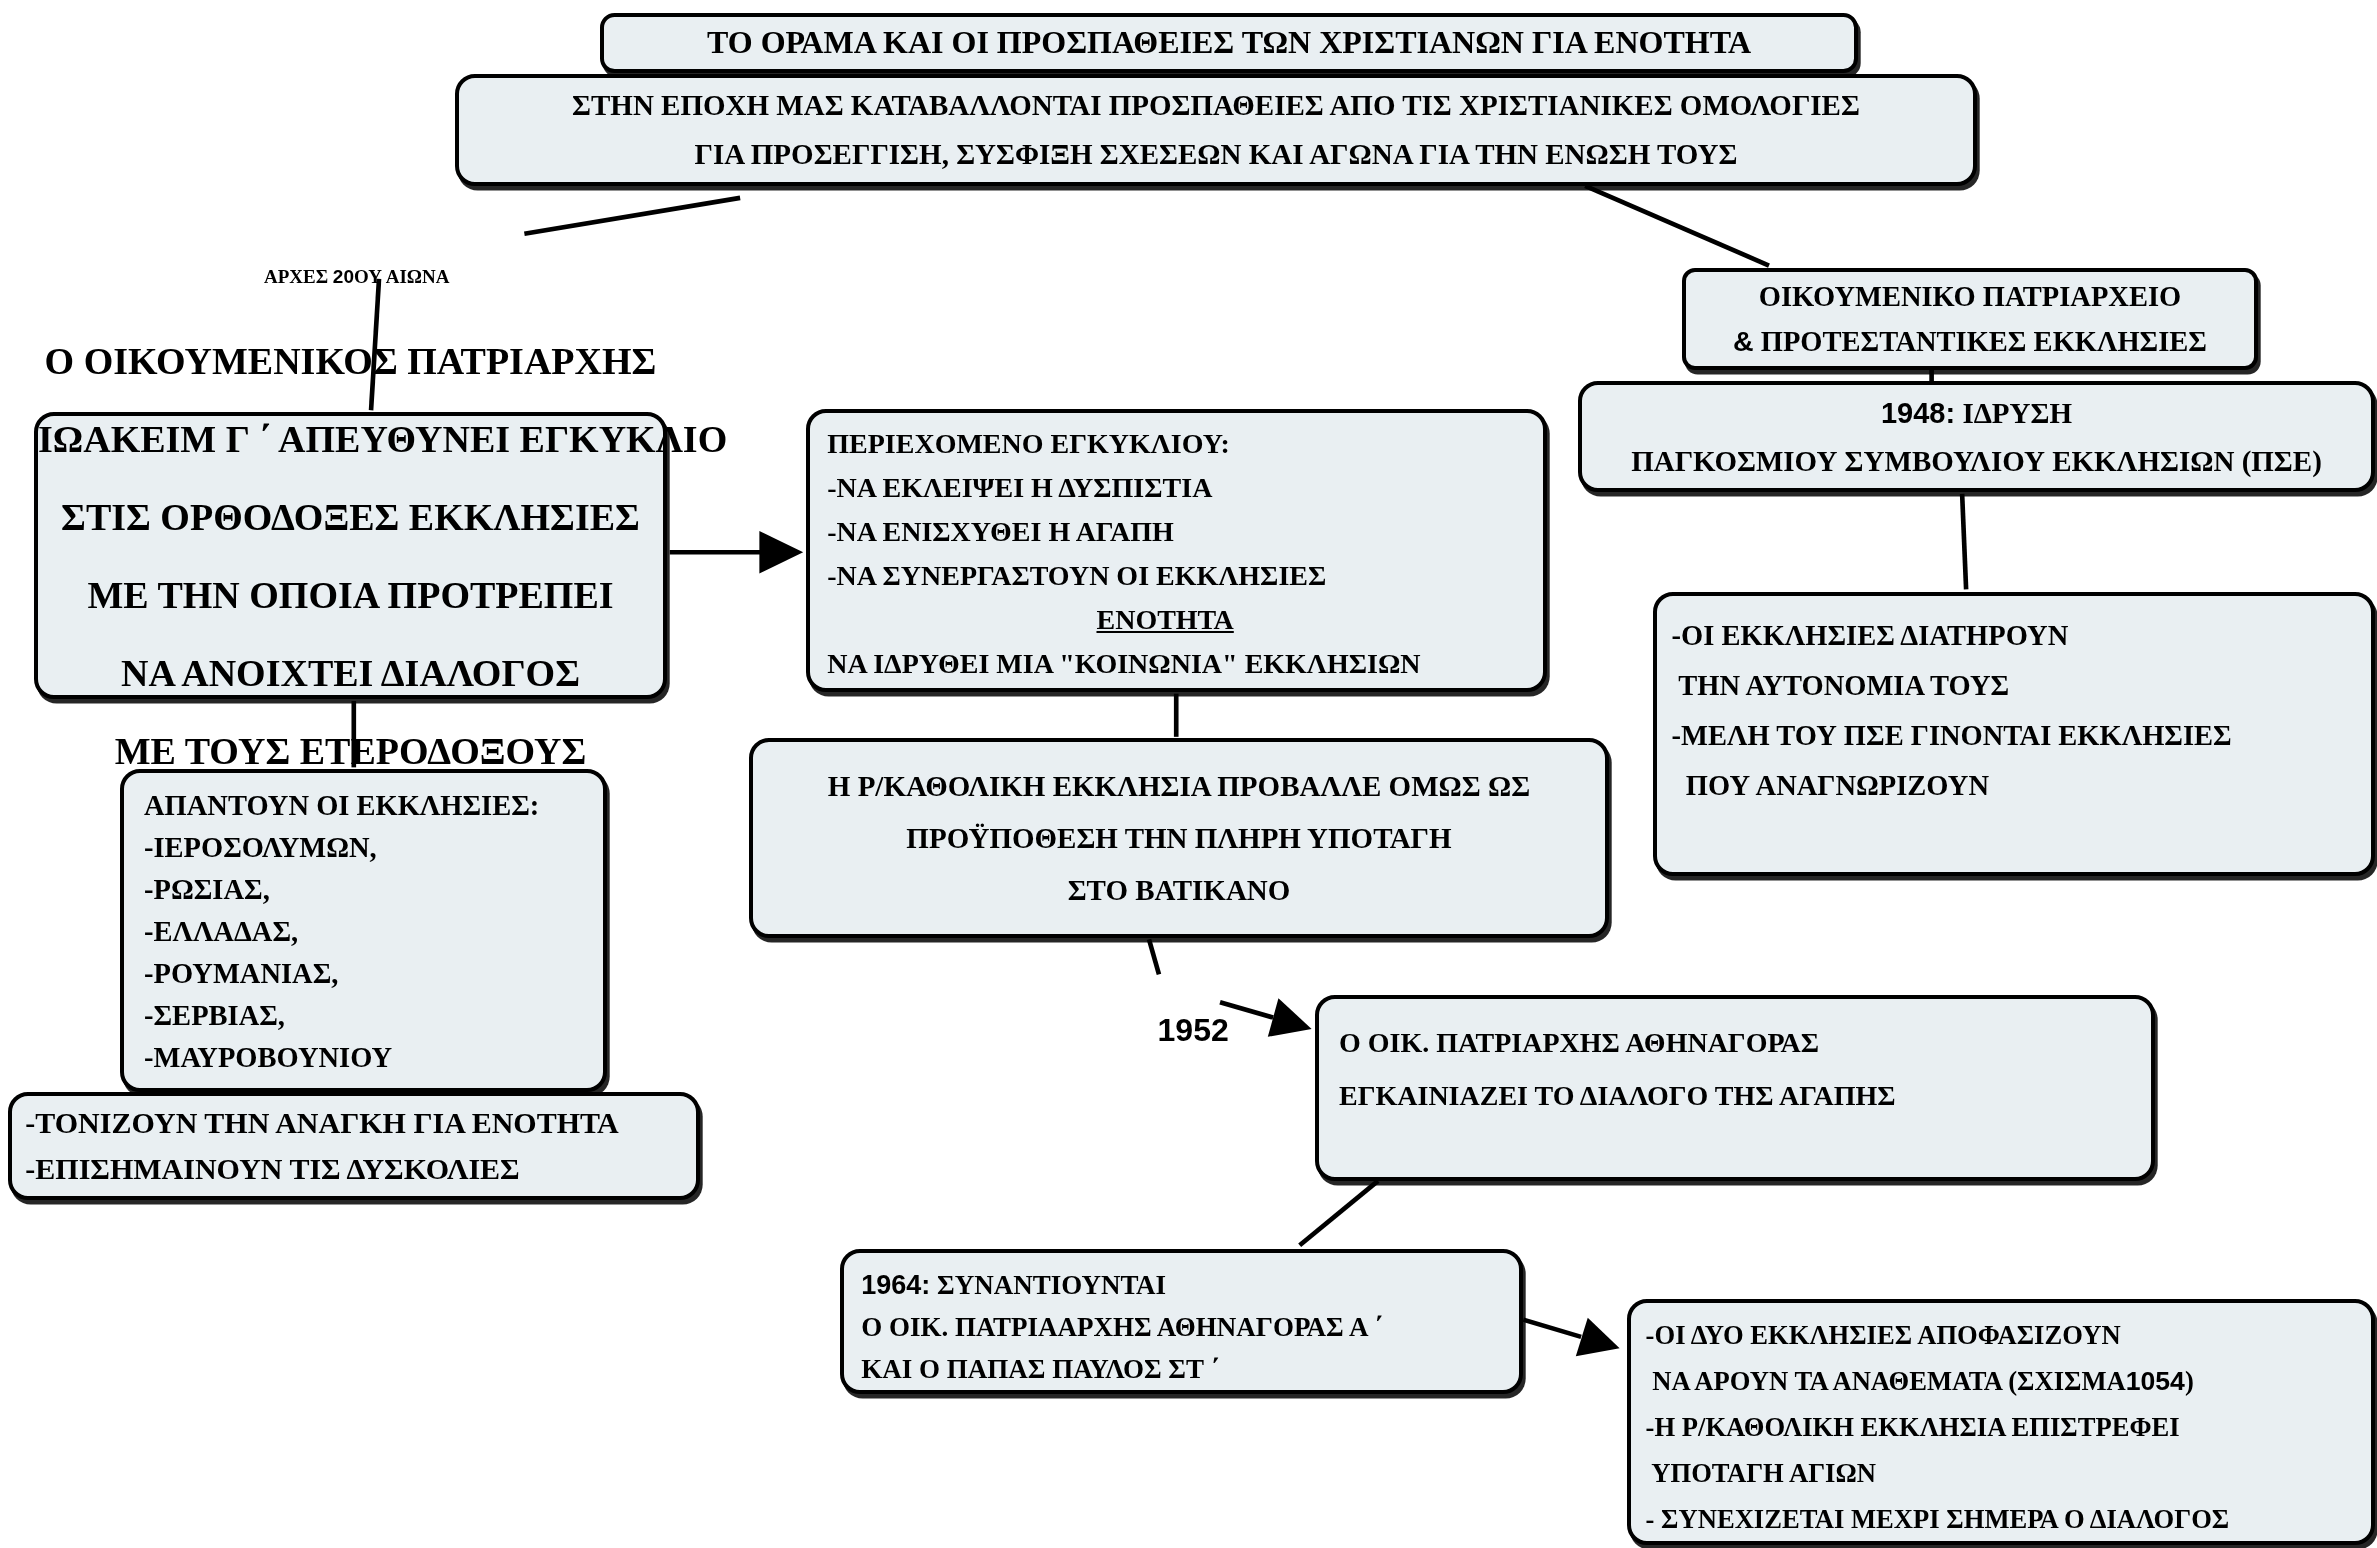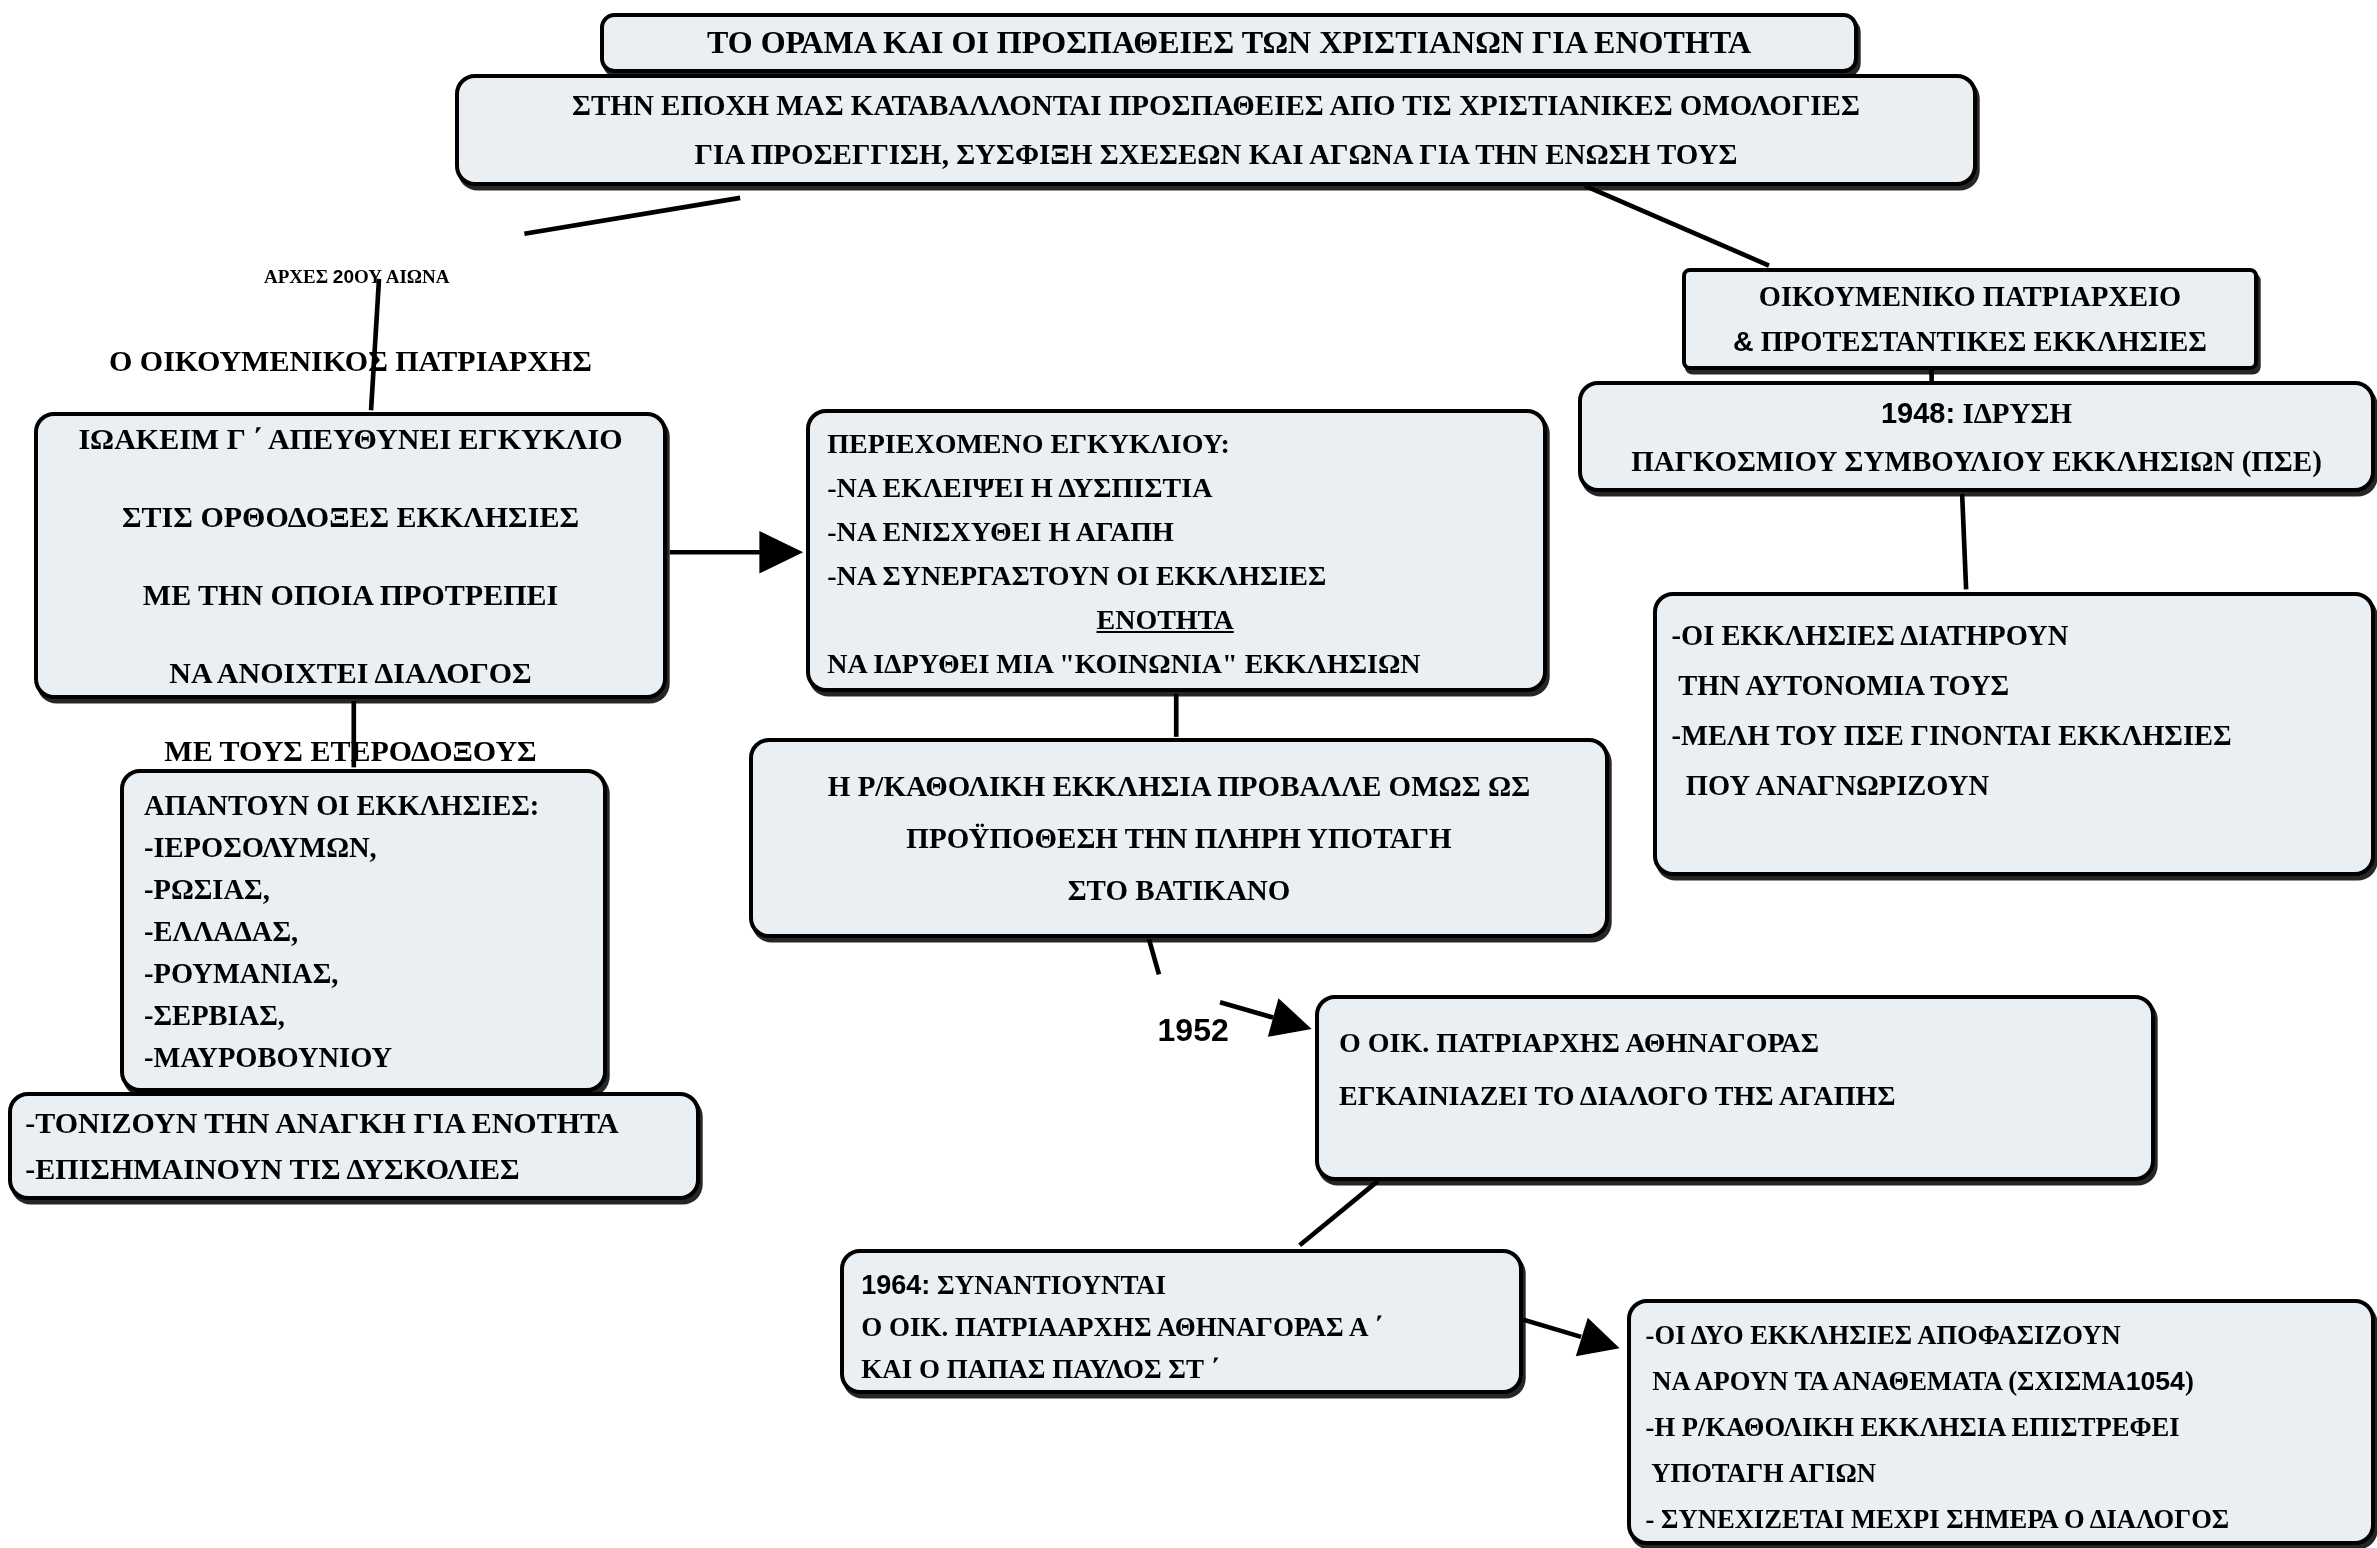--- a/index.html
+++ b/index.html
@@ -61,39 +61,39 @@
 
   <div class="box v-center t-center" style="left:455px; top:74px; width:1522px; height:112px; font-size:29px; line-height:49px;">
     <div class="line">ΣΤΗΝ ΕΠΟΧΗ ΜΑΣ ΚΑΤΑΒΑΛΛΟΝΤΑΙ ΠΡΟΣΠΑΘΕΙΕΣ ΑΠΟ ΤΙΣ ΧΡΙΣΤΙΑΝΙΚΕΣ ΟΜΟΛΟΓΙΕΣ</div>
     <div class="line">ΓΙΑ ΠΡΟΣΕΓΓΙΣΗ, ΣΥΣΦΙΞΗ ΣΧΕΣΕΩΝ ΚΑΙ ΑΓΩΝΑ ΓΙΑ ΤΗΝ ΕΝΩΣΗ ΤΟΥΣ</div>
   </div>
 
   <div class="floating-label" style="left:246px; top:244px; font-size:19px;">
     <span>ΑΡΧΕΣ </span><span class="num">20</span><span>ΟΥ ΑΙΩΝΑ</span>
   </div>
 
-  <div class="box v-center t-center" style="left:34px; top:412px; width:633px; height:287px; font-size:30px; line-height:46px;gap:32px;">
+  <div class="box v-center t-center" style="left:34px; top:412px; width:633px; height:287px; font-size:38px; line-height:46px;gap:32px;">
     <div class="line">Ο ΟΙΚΟΥΜΕΝΙΚΟΣ ΠΑΤΡΙΑΡΧΗΣ</div>
     <div class="line">ΙΩΑΚΕΙΜ Γ ΄ ΑΠΕΥΘΥΝΕΙ ΕΓΚΥΚΛΙΟ</div>
     <div class="line">ΣΤΙΣ ΟΡΘΟΔΟΞΕΣ ΕΚΚΛΗΣΙΕΣ</div>
     <div class="line">ΜΕ ΤΗΝ ΟΠΟΙΑ ΠΡΟΤΡΕΠΕΙ</div>
     <div class="line">ΝΑ ΑΝΟΙΧΤΕΙ ΔΙΑΛΟΓΟΣ</div>
     <div class="line">ΜΕ ΤΟΥΣ ΕΤΕΡΟΔΟΞΟΥΣ</div>
   </div>
 
   <div class="box" style="left:806px; top:409px; width:741px; height:283px; font-size:28px; line-height:44px; padding:9.3px 0 0 17.3px;">
     <div class="line">ΠΕΡΙΕΧΟΜΕΝΟ ΕΓΚΥΚΛΙΟΥ:</div>
     <div class="line">-ΝΑ ΕΚΛΕΙΨΕΙ Η ΔΥΣΠΙΣΤΙΑ</div>
     <div class="line">-ΝΑ ΕΝΙΣΧΥΘΕΙ Η ΑΓΑΠΗ</div>
     <div class="line">-ΝΑ ΣΥΝΕΡΓΑΣΤΟΥΝ ΟΙ ΕΚΚΛΗΣΙΕΣ</div>
     <div class="line center-line underline" style="margin-right:40px;">ΕΝΟΤΗΤΑ</div>
     <div class="line">ΝΑ ΙΔΡΥΘΕΙ ΜΙΑ "ΚΟΙΝΩΝΙΑ" ΕΚΚΛΗΣΙΩΝ</div>
   </div>
 
-  <div class="box v-center t-center" style="left:1682px; top:268px; width:576px; height:102px; font-size:28.5px; line-height:44px; border-radius:8px;">
+  <div class="box v-center t-center" style="left:1682px; top:268px; width:576px; height:102px; font-size:28.5px; line-height:44px; border-radius:13px;">
     <div class="line">ΟΙΚΟΥΜΕΝΙΚΟ ΠΑΤΡΙΑΡΧΕΙΟ</div>
     <div class="line"><span class="num">&amp;</span><span> ΠΡΟΤΕΣΤΑΝΤΙΚΕΣ ΕΚΚΛΗΣΙΕΣ</span></div>
   </div>
 
   <div class="box v-center t-center" style="left:1578px; top:381px; width:797px; height:111px; font-size:29px; line-height:48px;">
     <div class="line"><span class="num">1948:</span><span> ΙΔΡΥΣΗ</span></div>
     <div class="line">ΠΑΓΚΟΣΜΙΟΥ ΣΥΜΒΟΥΛΙΟΥ ΕΚΚΛΗΣΙΩΝ (ΠΣΕ)</div>
   </div>
 
   <div class="box" style="left:1653px; top:592px; width:722px; height:284px; font-size:28.5px; line-height:50px; padding:14.6px 0 0 14.6px;">

